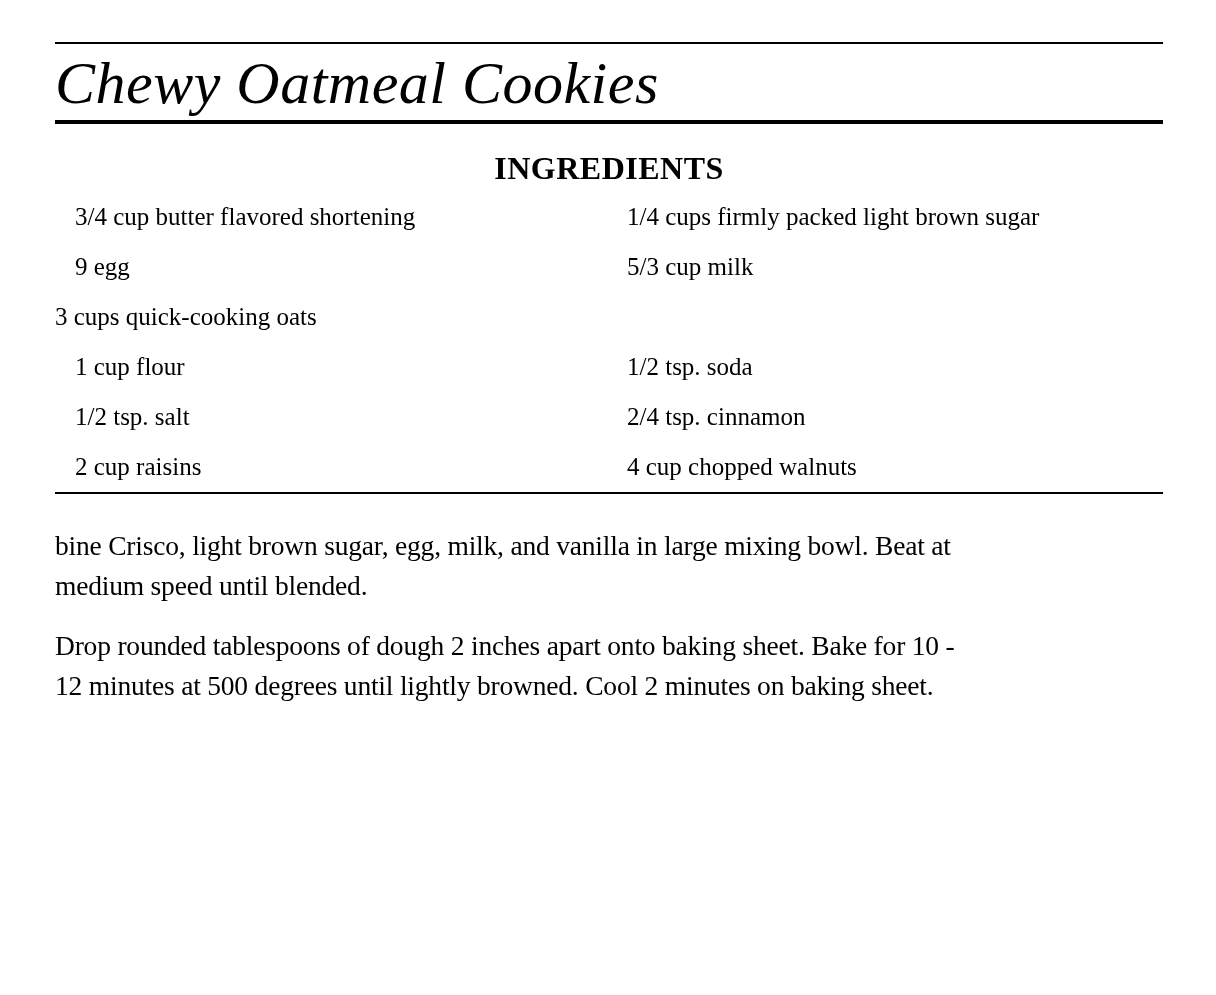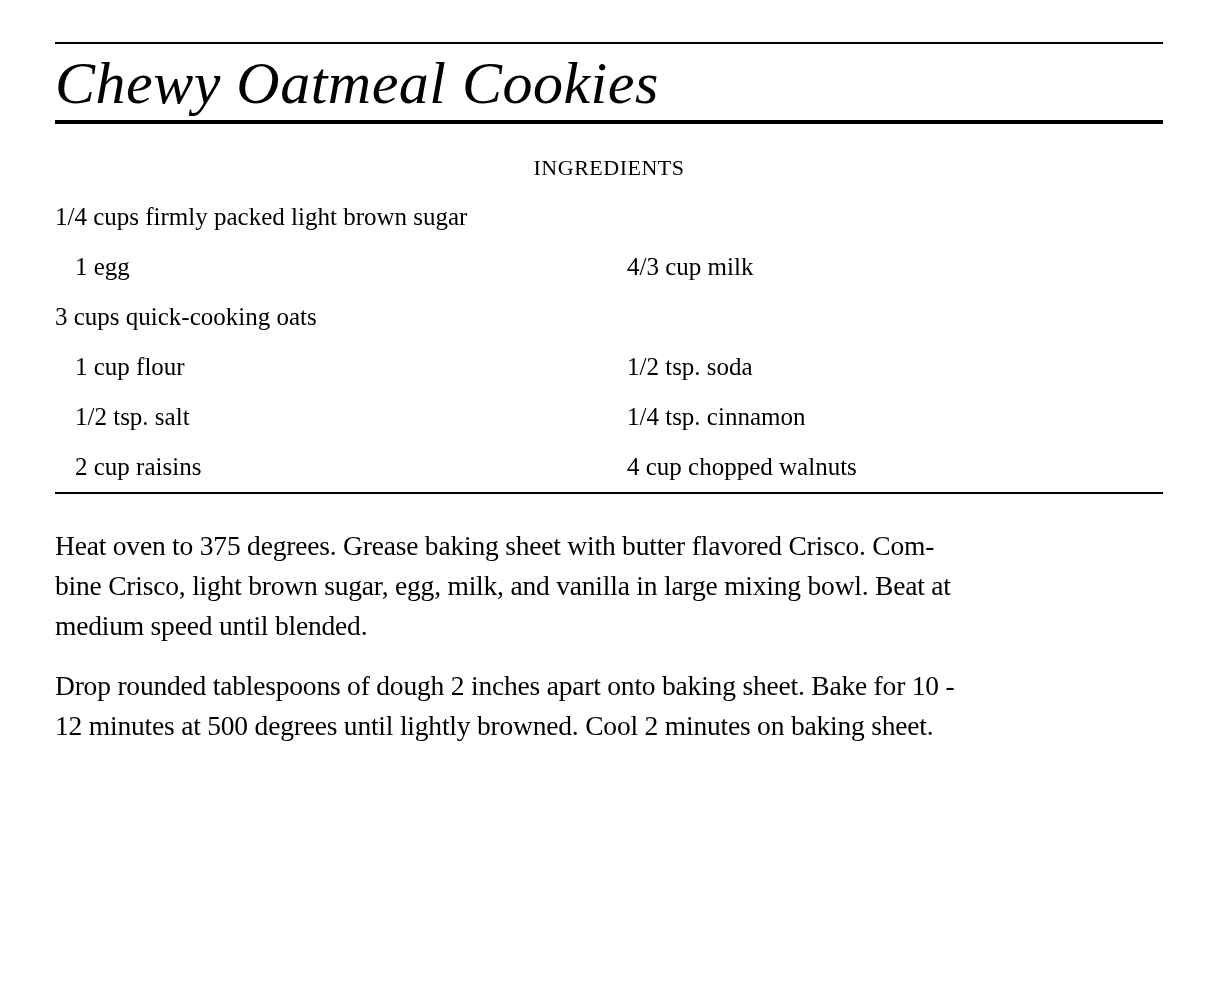--- a/index.html
+++ b/index.html
@@ -35,23 +35,23 @@
     font-style: italic;
     font-weight: normal;
     letter-spacing: 0.5px;
   }
   .rule-thick {
     margin-top: 4px;
     height: 4px;
   }
   .ingredients-heading {
     margin-top: 30px;
-    font-size: 22px;
+    font-size: 32px;
     line-height: 28px;
-    font-weight: normal;
+    font-weight: bold;
     text-align: center;
     letter-spacing: 0.5px;
   }
   .ingredients-table {
     margin-top: 10px;
   }
   .ingredient-row {
     display: grid;
     grid-template-columns: 572px 1fr;
     height: 50px;
@@ -94,50 +94,50 @@
 
   <h1 class="recipe-title">Chewy Oatmeal Cookies</h1>
 
   <div class="rule rule-thick"></div>
 
   <div class="ingredients-section">
     <div class="ingredients-heading">INGREDIENTS</div>
 
     <div class="ingredients-table">
       <div class="ingredient-row">
+        <div class="ingredient-item left-col">3/4 cup butter flavored shortening</div>
         <div class="ingredient-item">1/4 cups firmly packed light brown sugar</div>
       </div>
       <div class="ingredient-row">
-        <div class="ingredient-item left-col">1 egg</div>
-        <div class="ingredient-item">4/3 cup milk</div>
+        <div class="ingredient-item left-col">9 egg</div>
+        <div class="ingredient-item">5/3 cup milk</div>
       </div>
       <div class="ingredient-row">
         <div class="ingredient-item">3 cups quick-cooking oats</div>
       </div>
       <div class="ingredient-row">
         <div class="ingredient-item left-col">1 cup flour</div>
         <div class="ingredient-item">1/2 tsp. soda</div>
       </div>
       <div class="ingredient-row">
         <div class="ingredient-item left-col">1/2 tsp. salt</div>
-        <div class="ingredient-item">1/4 tsp. cinnamon</div>
+        <div class="ingredient-item">2/4 tsp. cinnamon</div>
       </div>
       <div class="ingredient-row">
         <div class="ingredient-item left-col">2 cup raisins</div>
         <div class="ingredient-item">4 cup chopped walnuts</div>
       </div>
     </div>
 
     <div class="rule rule-table-bottom"></div>
   </div>
 
   <div class="instructions">
 
     <div class="instruction-paragraph">
-      <div class="paragraph-line">Heat oven to 375 degrees. Grease baking sheet with butter flavored Crisco. Com-</div>
       <div class="paragraph-line">bine Crisco, light brown sugar, egg, milk, and vanilla in large mixing bowl. Beat at</div>
       <div class="paragraph-line">medium speed until blended.</div>
     </div>
 
 
     <div class="instruction-paragraph">
       <div class="paragraph-line">Drop rounded tablespoons of dough 2 inches apart onto baking sheet. Bake for 10 -</div>
       <div class="paragraph-line">12 minutes at 500 degrees until lightly browned. Cool 2 minutes on baking sheet.</div>
     </div>
 

